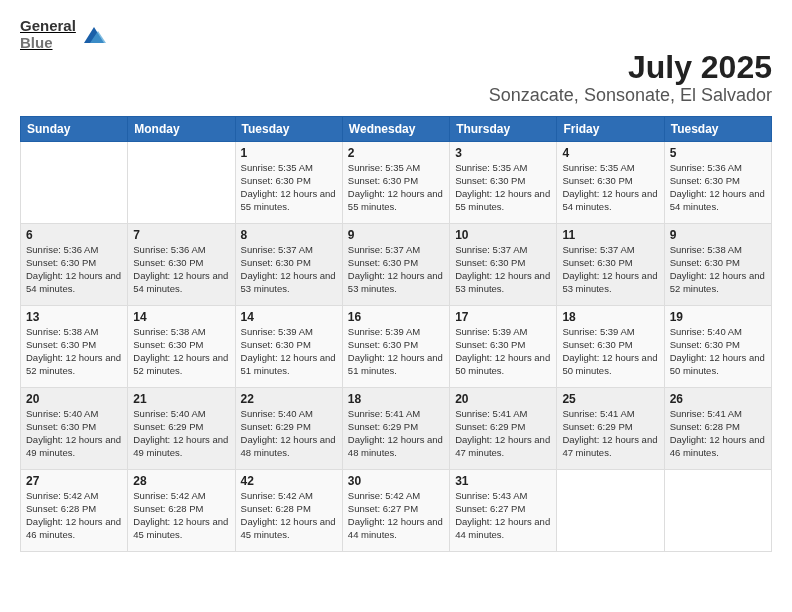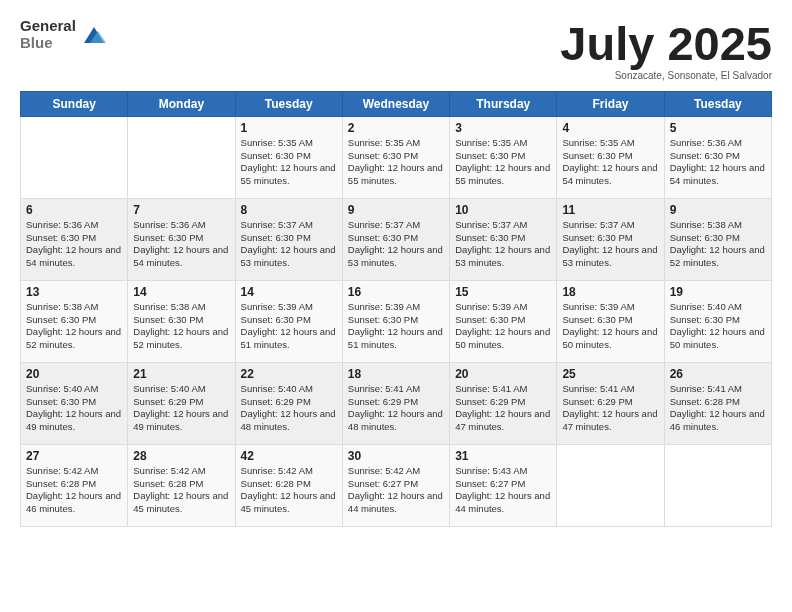--- a/index.html
+++ b/index.html
@@ -19,20 +19,21 @@
     .header {
       display: flex;
       justify-content: space-between;
       align-items: flex-start;
       margin-bottom: 10px;
     }
     .logo {
       display: flex;
       align-items: center;
       gap: 2px;
+      text-decoration: underline;
     }
     .logo-text {
       display: flex;
       flex-direction: column;
       line-height: 1.1;
     }
     .logo-general {
       font-size: 15px;
       font-weight: bold;
       color: #333;
@@ -44,41 +45,42 @@
     }
     .logo-icon {
       width: 28px;
       height: 28px;
       margin-left: 2px;
     }
     .title-block {
       text-align: right;
     }
     .month-title {
-      font-size: 47px;
+      font-size: 32px;
       font-weight: bold;
       color: #222;
       line-height: 1.1;
+      margin-top: 32px;
     }
     .subtitle {
-      font-size: 10px;
+      font-size: 18px;
       color: #555;
     }
     .calendar {
       width: 100%;
       border-collapse: collapse;
       border: 1px solid #ccc;
     }
     .calendar th {
       background: #2d6db5;
       color: #fff;
       font-size: 12px;
       font-weight: bold;
       padding: 5px 6px;
-      text-align: center;
+      text-align: left;
       border: 1px solid #2060a8;
     }
     .calendar td {
       vertical-align: top;
       padding: 4px 5px;
       border: 1px solid #ddd;
       width: 106px;
       height: 82px;
       font-size: 10px;
       color: #333;
@@ -205,21 +207,21 @@
           </td>
           <td>
             <span class="day-num">14</span>
             <div class="day-info">Sunrise: 5:39 AM<br>Sunset: 6:30 PM<br>Daylight: 12 hours and 51 minutes.</div>
           </td>
           <td>
             <span class="day-num">16</span>
             <div class="day-info">Sunrise: 5:39 AM<br>Sunset: 6:30 PM<br>Daylight: 12 hours and 51 minutes.</div>
           </td>
           <td>
-            <span class="day-num">15</span>
+            <span class="day-num">17</span>
             <div class="day-info">Sunrise: 5:39 AM<br>Sunset: 6:30 PM<br>Daylight: 12 hours and 50 minutes.</div>
           </td>
           <td>
             <span class="day-num">18</span>
             <div class="day-info">Sunrise: 5:39 AM<br>Sunset: 6:30 PM<br>Daylight: 12 hours and 50 minutes.</div>
           </td>
           <td>
             <span class="day-num">19</span>
             <div class="day-info">Sunrise: 5:40 AM<br>Sunset: 6:30 PM<br>Daylight: 12 hours and 50 minutes.</div>
           </td>

